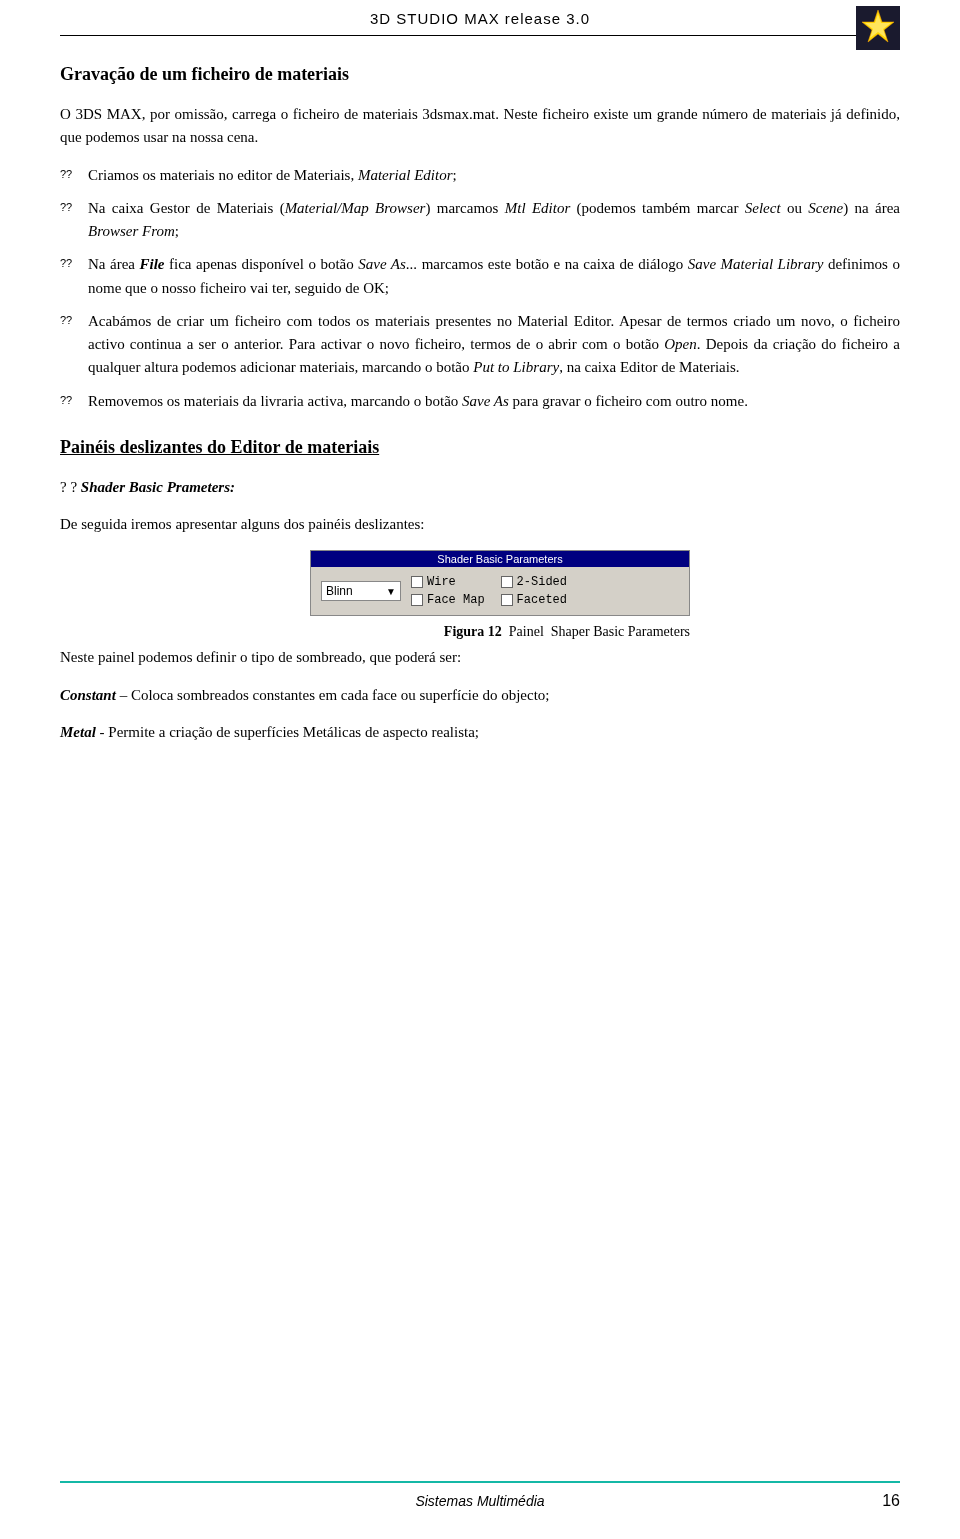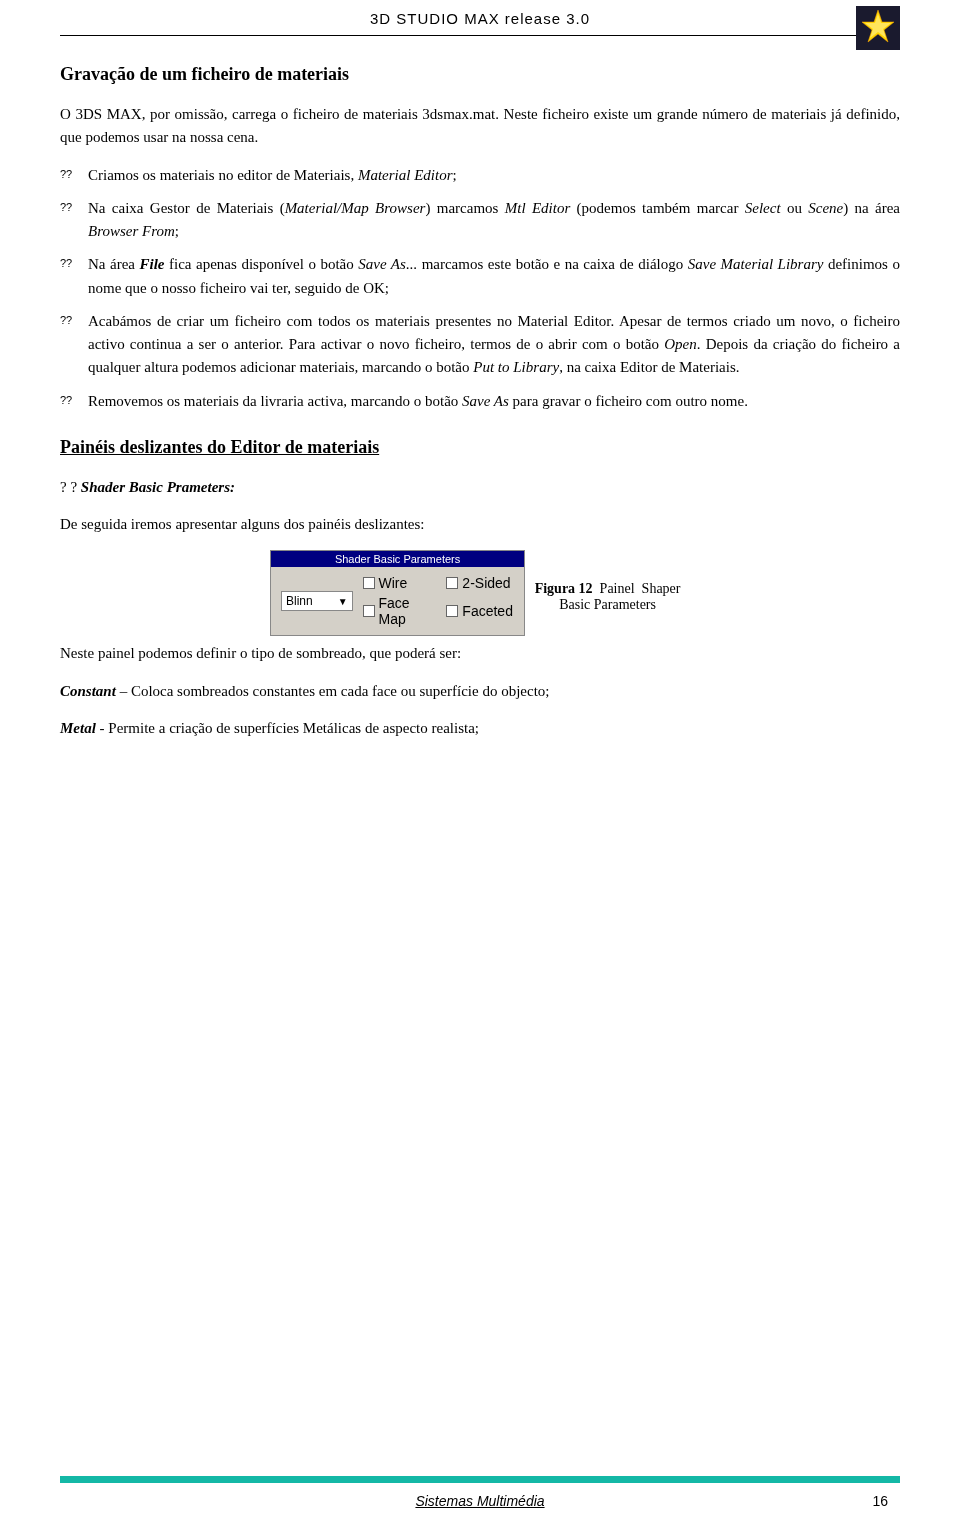--- a/index.html
+++ b/index.html
@@ -50,43 +50,42 @@
     .logo-svg {
       width: 44px;
       height: 44px;
     }
 
     
     .page-footer {
       display: flex;
       justify-content: center;
       align-items: center;
-      border-top: 7px solid #14b8a6;
+      border-top: 2px solid #14b8a6;
       padding: 10px 0;
       position: absolute;
       bottom: 20px;
       left: 60px;
       right: 60px;
-      text-decoration: underline;
     }
 
     .footer-text {
       font-family: Arial, sans-serif;
       font-size: 14px;
       font-style: italic;
       color: #000;
       flex: 1;
       text-align: center;
     }
 
     .footer-page-number {
       font-family: Arial, sans-serif;
-      font-size: 14px;
+      font-size: 16px;
       position: absolute;
-      right: 12px;
+      right: 0;
     }
 
     
     .section-title {
       font-size: 18px;
       font-weight: bold;
       margin-bottom: 18px;
       margin-top: 11px;
     }
 
@@ -130,22 +129,22 @@
     }
 
     .ou-ainda {
       margin-top: 18px;
       margin-bottom: 6px;
     }
 
     
     .figure-container {
       display: flex;
-      flex-direction: row;
-      align-items: center;
+      flex-direction: column;
+      align-items: flex-end;
       margin: 6px auto;
       width: 420px;
     }
 
     .shader-panel {
       border: 1px solid #888;
       background: #d4d0c8;
       width: 380px;
       padding: 0;
       font-family: Arial, sans-serif;
@@ -182,22 +181,22 @@
 
     .dropdown-arrow {
       margin-left: auto;
       font-size: 10px;
     }
 
     .shader-checkboxes {
       display: grid;
       grid-template-columns: 1fr 1fr;
       gap: 4px 16px;
-      font-size: 14px;
-      font-family: Liberation Sans, sans-serif;
+      font-size: 12px;
+      font-family: Liberation Mono, monospace;
     }
 
     .checkbox-item {
       display: flex;
       align-items: center;
       gap: 4px;
     }
 
     .cb-box {
       width: 12px;

